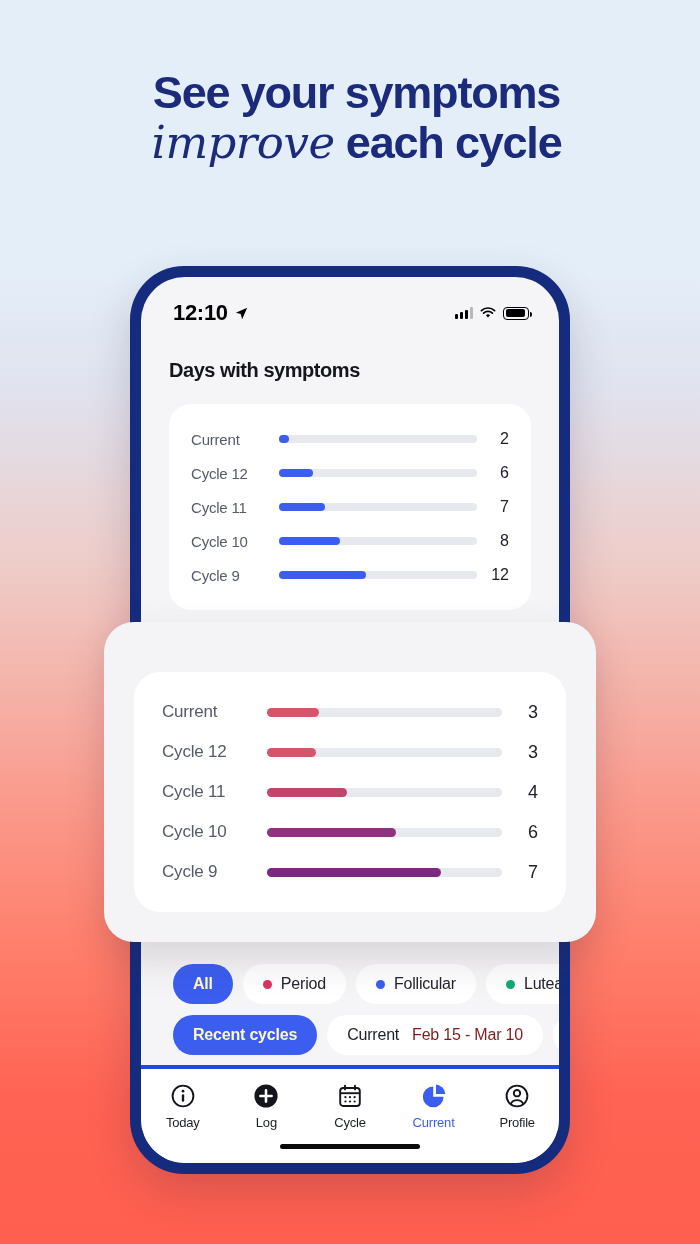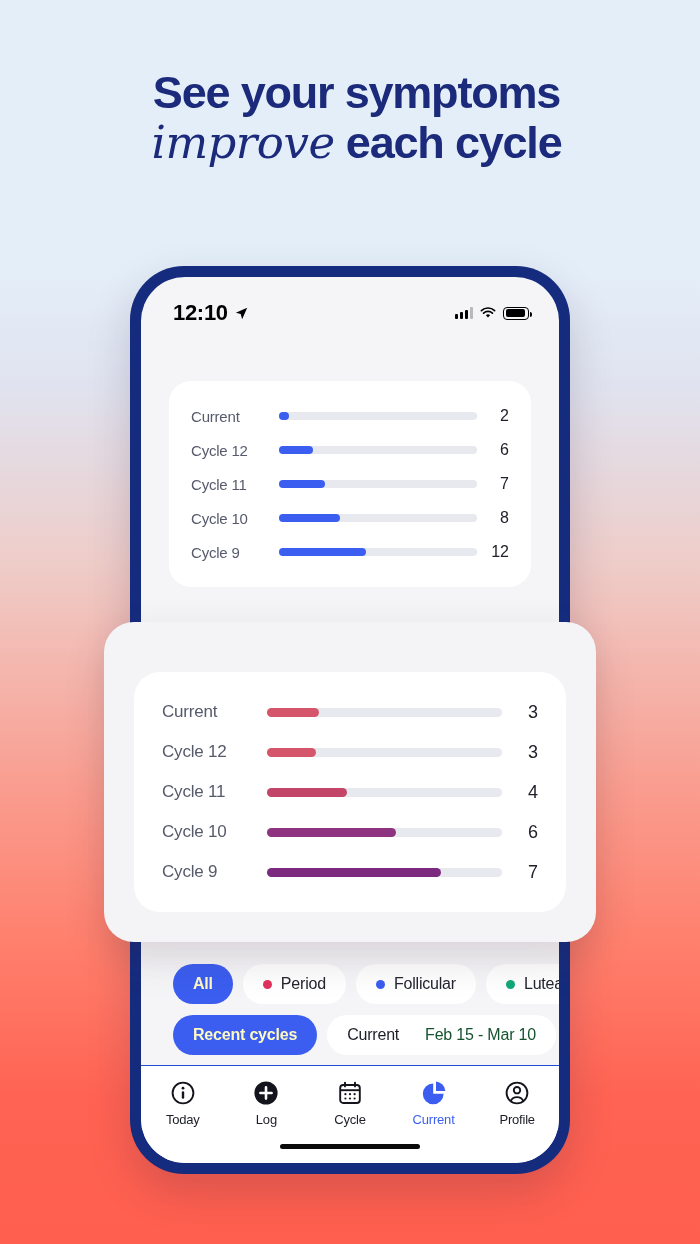--- a/index.html
+++ b/index.html
@@ -103,28 +103,28 @@
   .chiprow + .chiprow { margin-top:11px; }
   .chip {
     display:flex; align-items:center; gap:9px;
     background:#fff; border-radius:22px;
     padding:0 20px; height:40px; white-space:nowrap;
     font-size:16px; color:#23252f; letter-spacing:-0.2px;
     flex:0 0 auto;
   }
   .chip.active { background:#3b5ef0; color:#fef9c3; font-weight:bold; }
   .dot { width:9px; height:9px; border-radius:50%; flex:0 0 auto; }
-  .chip-sub { color:#14532d; margin-left:17px; }
+  .chip-sub { color:#7f1d1d; margin-left:4px; }
   .chip-strong { color:#1c1e27; }
 
   
   .navbar {
     position:absolute; left:0; right:0; bottom:0; height:98px;
     background:#fff; display:flex; align-items:flex-start;
-    padding-top:14px; border-top:1px solid #1d4ed8;
+    padding-top:14px; border-top:4px solid #1d4ed8;
   }
   .navitem { flex:1; display:flex; flex-direction:column; align-items:center; gap:6px; }
   .navlabel { font-size:13px; color:#1c1e27; letter-spacing:-0.2px; }
   .navitem.active .navlabel { color:#3b5ef0; }
   .home-ind {
     position:absolute; bottom:14px; left:50%; transform:translateX(-50%);
     width:140px; height:5px; background:#0a0a0a; border-radius:3px;
   }
 </style>
 </head>
@@ -157,20 +157,21 @@
           <path d="M3.6 6.1 A6.5 6.5 0 0 1 12.4 6.1" stroke="#000" stroke-width="1.7" fill="none" stroke-linecap="round"></path>
           <path d="M1.4 3.6 A9.7 9.7 0 0 1 14.6 3.6" stroke="#000" stroke-width="1.7" fill="none" stroke-linecap="round"></path>
         </svg>
         <span class="batt">
             <i></i>
           </span>
       </div>
     </div>
 
     <div class="card1">
+      <div class="card-title">Days with symptoms</div>
       <div class="panel">
 
         <div class="row">
           <span class="row-label">Current</span>
           <span class="track">
               <span class="fill" style="width:5%;background:#3b5ef0"></span>
             </span>
           <span class="row-val">2</span>
         </div>
 

